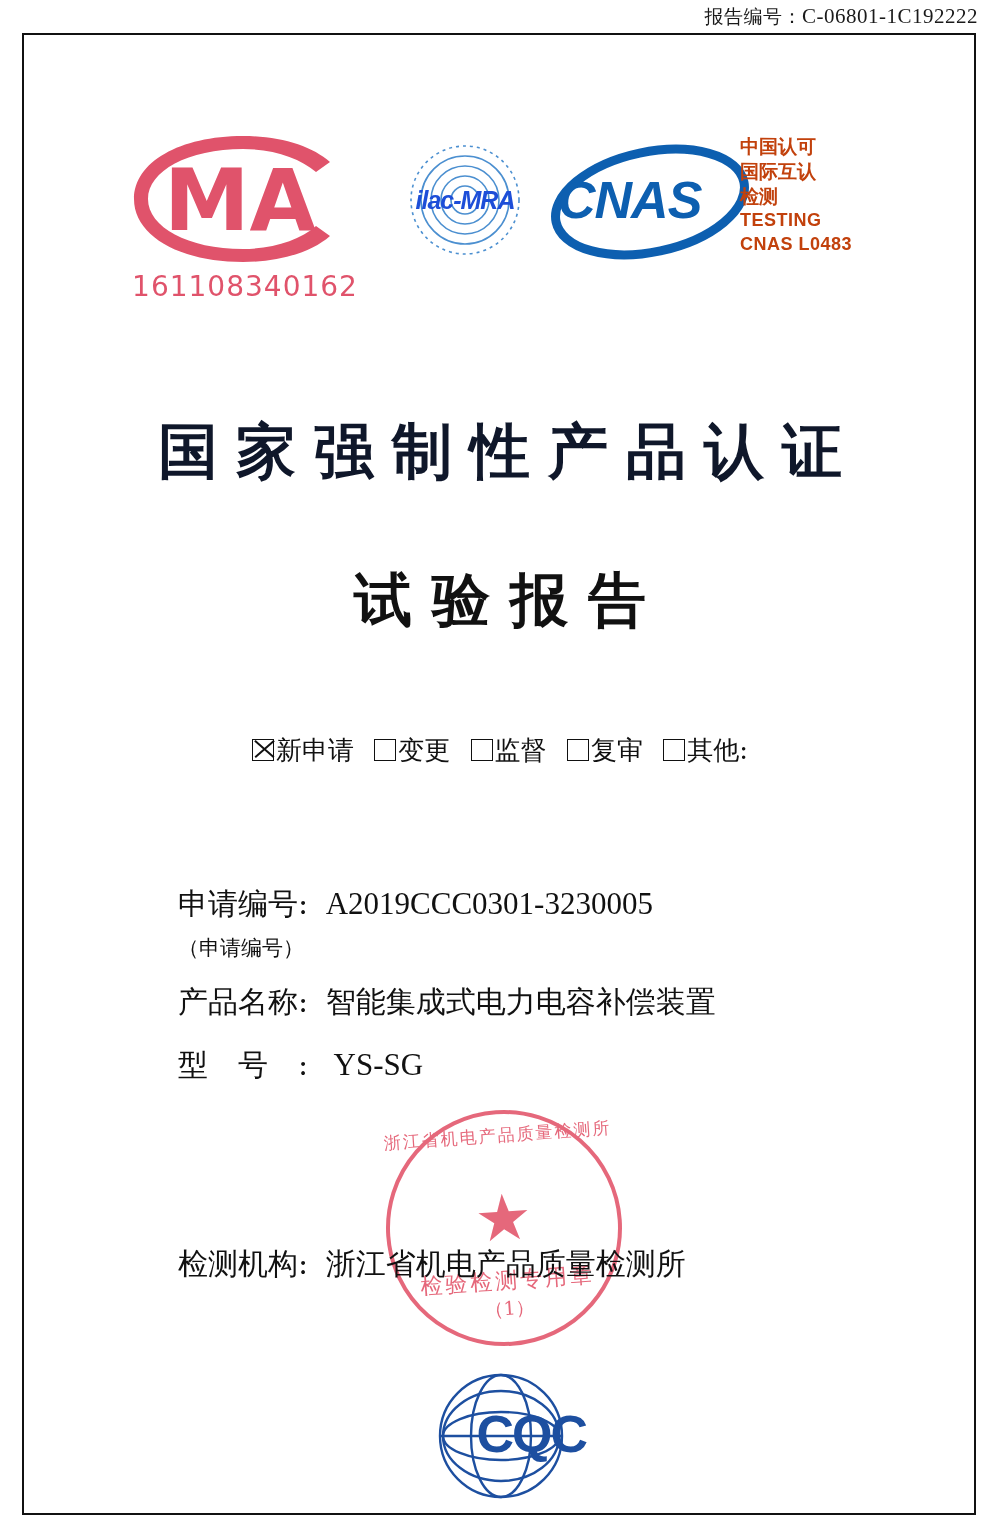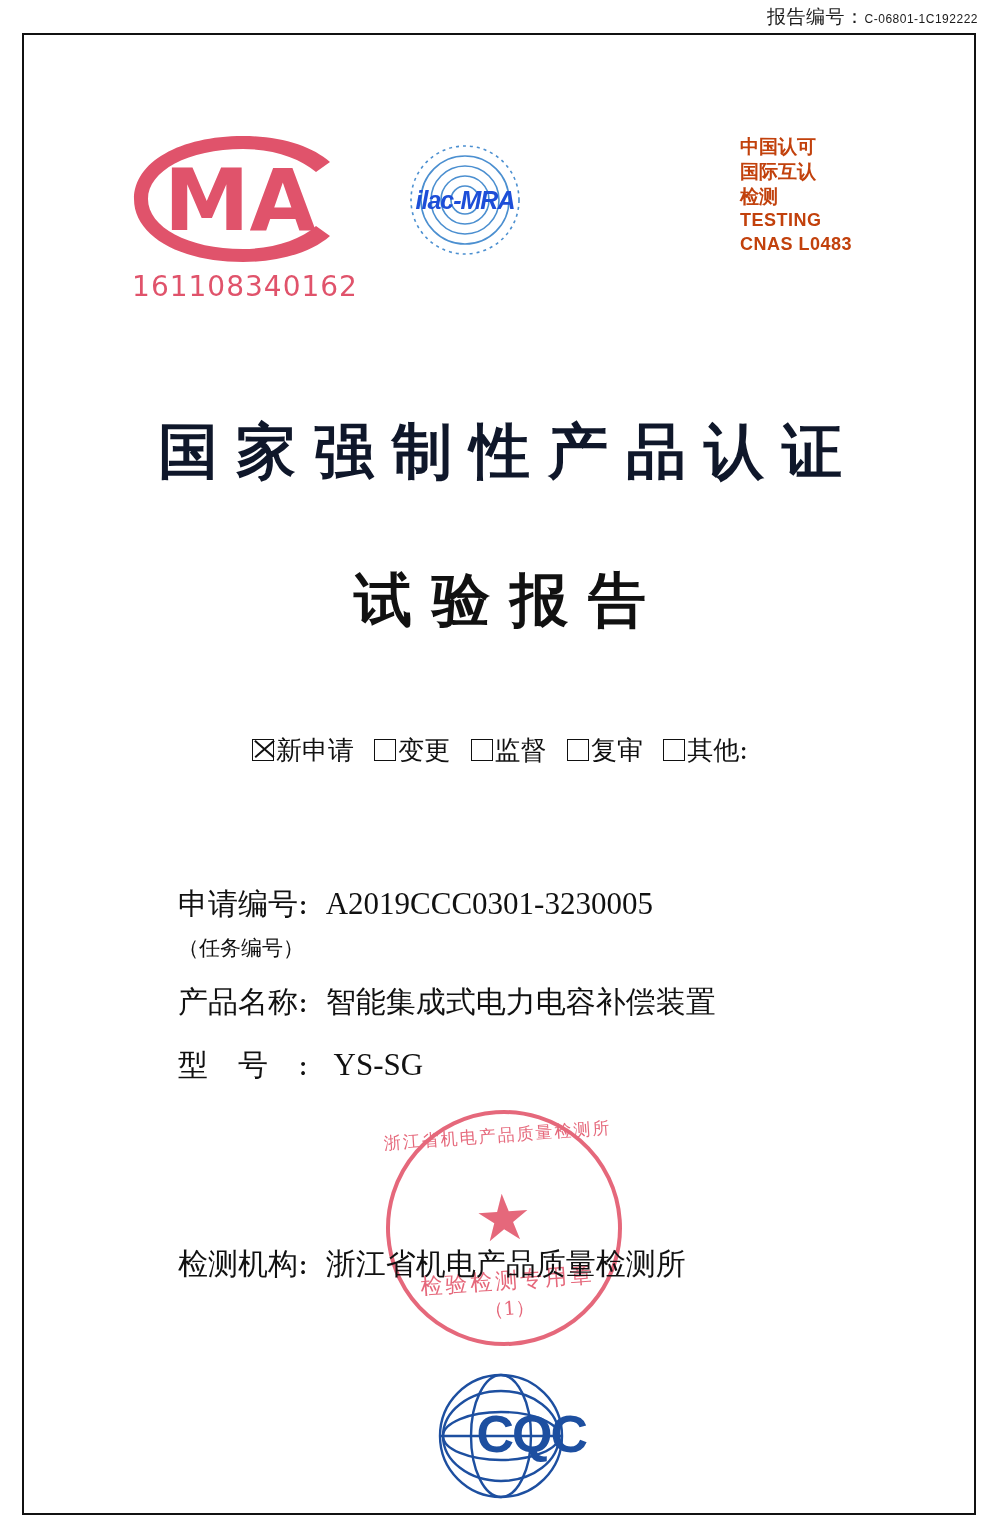--- a/index.html
+++ b/index.html
@@ -23,21 +23,21 @@
     position: absolute;
     top: 4px;
     right: 22px;
     font-family: "Liberation Sans", sans-serif;
     font-size: 19px;
     letter-spacing: 0.5px;
     color: #1a1a1a;
     white-space: nowrap;
   }
   .report-no .label { font-family: "Liberation Serif", serif; margin-left: 24px; }
-  .report-no .value { font-family: Liberation Sans, sans-serif; font-size: 12px; }
+  .report-no .value { font-family: Liberation Serif, serif; font-size: 21px; }
 
   
   .frame {
     position: absolute;
     left: 22px;
     top: 33px;
     width: 954px;
     height: 1482px;
     border: 2px solid #111;
     box-sizing: border-box;
@@ -333,20 +333,26 @@
           <circle cx="75" cy="62" r="14"></circle>
           <circle cx="75" cy="62" r="24"></circle>
           <circle cx="75" cy="62" r="34"></circle>
           <circle cx="75" cy="62" r="44"></circle>
           <circle cx="75" cy="62" r="54" stroke-dasharray="3 4"></circle>
         </g>
       </svg>
       <div class="ilac-text">ilac-MRA</div>
     </div>
 
+    <div class="cnas-logo">
+      <svg viewBox="0 0 200 120" width="200" height="120" style="position:absolute;left:0;top:0;">
+        <ellipse cx="100" cy="60" rx="96" ry="50" fill="none" stroke="#0d5fb0" stroke-width="9" transform="rotate(-12 100 60)"></ellipse>
+      </svg>
+      <div class="cnas-text">CNAS</div>
+    </div>
 
     <div class="cnas-side">
       <div>中国认可</div>
       <div>国际互认</div>
       <div>检测</div>
       <div class="en">TESTING</div>
       <div class="en">CNAS L0483</div>
     </div>
   </div>
 
@@ -360,21 +366,21 @@
     <span class="opt"><span class="box"></span><span>复审</span></span>
     <span class="opt"><span class="box"></span><span>其他:</span></span>
   </div>
 
   <div class="fields">
 
     <div class="field-line">
       <span class="field-label">申请编号:</span>
       <span class="field-value">A2019CCC0301-3230005</span>
     </div>
-    <span class="field-sub">（任务编号）</span>
+    <span class="field-sub">（申请编号）</span>
 
     <div class="field-line">
       <span class="field-label">产品名称:</span>
       <span class="field-value cn">智能集成式电力电容补偿装置</span>
     </div>
 
     <div class="field-line">
       <span class="field-label spread-wide">型号:</span>
       <span class="field-value">YS-SG</span>
     </div>

